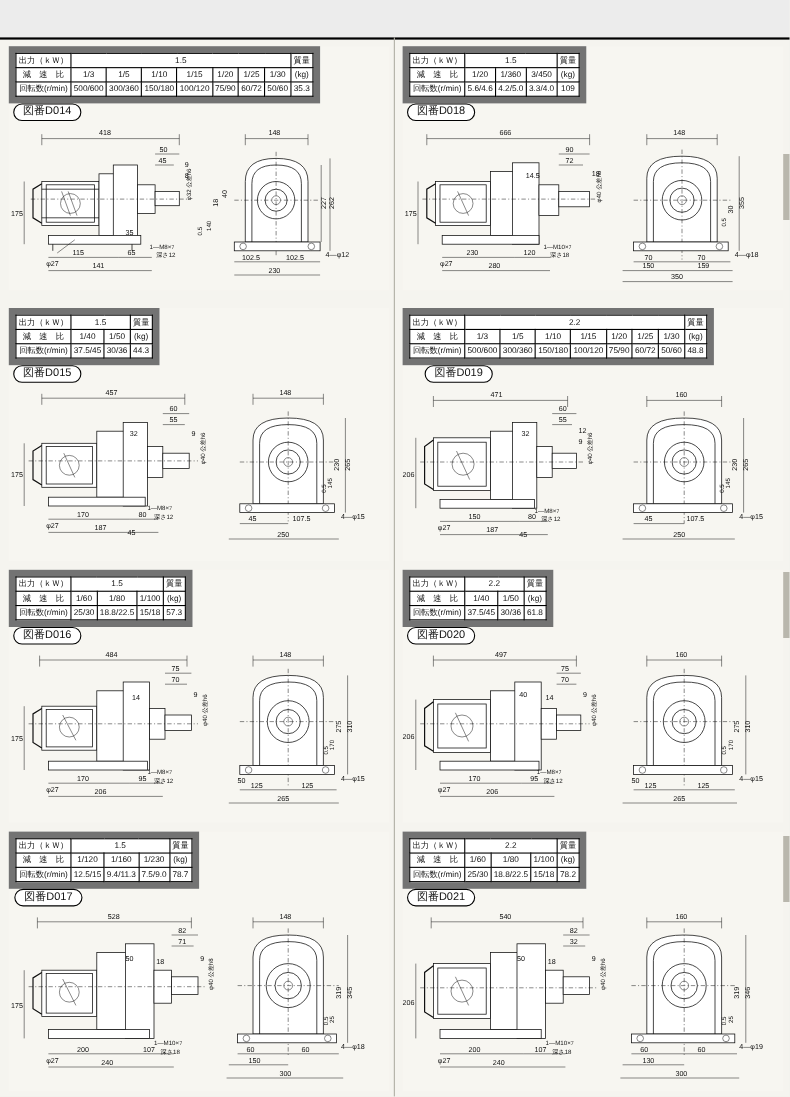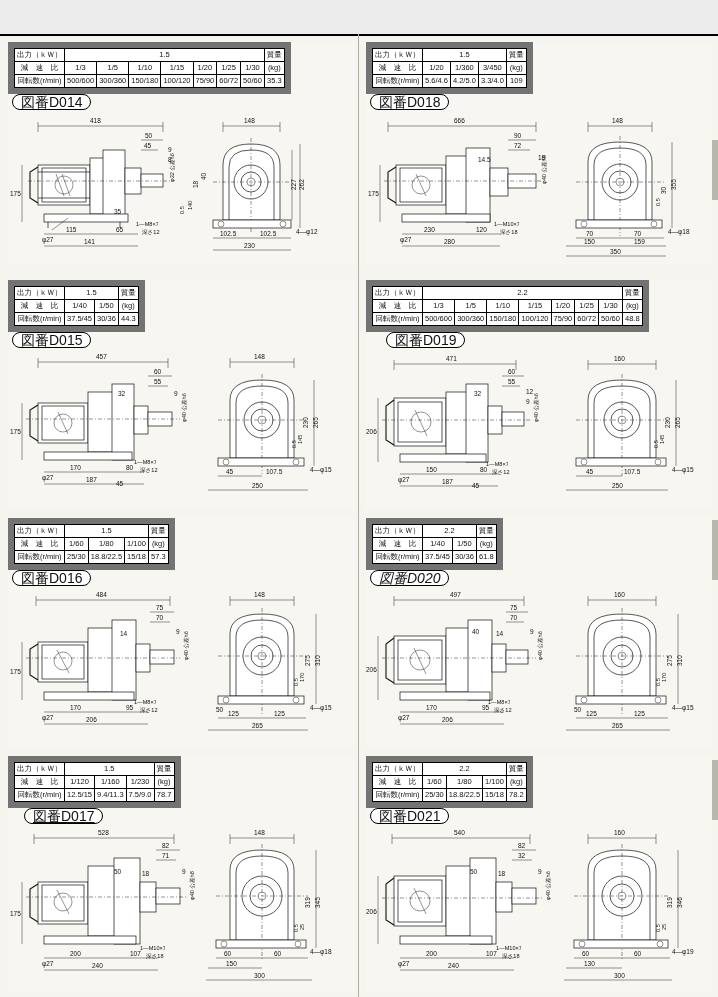--- a/index.html
+++ b/index.html
@@ -15,21 +15,21 @@
   .cell{position:absolute;background:#f7f6f1;}
   .divider-v{position:absolute;left:358px;top:34px;width:1px;height:963px;background:#b0aea4;}
 
   
   .spec{position:absolute;border:6px solid #737373;border-collapse:collapse;font-size:7px;background:#fff;}
   .spec table{border-collapse:collapse;}
   .spec td{border:1px solid #000;text-align:center;padding:0 2px;height:12px;line-height:12px;white-space:nowrap;font-size:7.5px;}
   .spec td.lbl{background:#fff;text-align:center;}
 
   
-  .fignum{position:absolute;border:1px solid #000;border-radius:9px;background:#fff;font-size:14px;
+  .fignum{position:absolute;border:1px solid #000;border-radius:9px;background:#fff;font-size:10px;
           padding:1px 8px;line-height:12px;white-space:nowrap;}
 
   
   .draw{position:absolute;}
   .draw svg{display:block;}
   .dimtext{font-size:6.5px;font-family:"Liberation Sans",sans-serif;fill:#111;}
   .dimtext-s{font-size:5.6px;font-family:"Liberation Sans",sans-serif;fill:#111;}
   .ln{stroke:#111;stroke-width:.7;fill:none;}
   .ln2{stroke:#111;stroke-width:1.1;fill:none;}
   .lnthin{stroke:#111;stroke-width:.45;fill:none;}
@@ -586,21 +586,21 @@
         </tr>
         <tr>
           <td class="lbl">回転数(r/min)</td>
           <td>37.5/45</td>
           <td>30/36</td>
           <td>61.8</td>
         </tr>
       </tbody>
         </table>
     </div>
-    <div class="fignum" style="left:4px;top:52px;font-style:italic;">図番D020</div>
+    <div class="fignum" style="left:4px;top:52px;">図番D020</div>
 
     <div class="draw" style="left:0;top:68px;">
       <svg width="346" height="160" viewBox="0 0 346 160">
         <line class="lnthin" x1="28" y1="14" x2="158" y2="14"></line>
         <text class="dimtext" x="84" y="11">497</text>
         <line class="lnthin" x1="28" y1="10" x2="28" y2="20"></line>
         <line class="lnthin" x1="158" y1="10" x2="158" y2="20"></line>
         <rect class="fillw" x="28" y="50" width="52" height="48"></rect>
         <rect class="fillw" x="32" y="54" width="44" height="40"></rect>
         <path class="ln2" d="M28 52 L20 58 L20 92 L28 97"></path>
@@ -682,21 +682,21 @@
         <tr>
           <td class="lbl">回転数(r/min)</td>
           <td>12.5/15</td>
           <td>9.4/11.3</td>
           <td>7.5/9.0</td>
           <td>78.7</td>
         </tr>
       </tbody>
         </table>
     </div>
-    <div class="fignum" style="left:16px;top:52px;text-decoration:underline;">図番D017</div>
+    <div class="fignum" style="left:5px;top:52px;">図番D017</div>
 
     <div class="draw" style="left:0;top:68px;">
       <svg width="346" height="168" viewBox="0 0 346 168">
         <line class="lnthin" x1="26" y1="14" x2="166" y2="14"></line>
         <text class="dimtext" x="90" y="11">528</text>
         <line class="lnthin" x1="26" y1="10" x2="26" y2="20"></line>
         <line class="lnthin" x1="166" y1="10" x2="166" y2="20"></line>
         <rect class="fillw" x="30" y="58" width="50" height="42"></rect>
         <rect class="fillw" x="34" y="61" width="42" height="36"></rect>
         <path class="ln2" d="M30 60 L22 65 L22 93 L30 98"></path>

